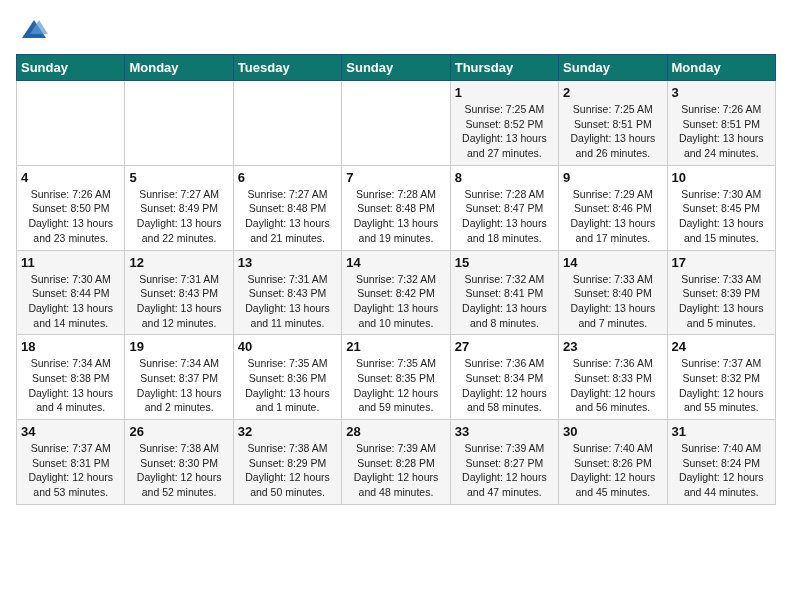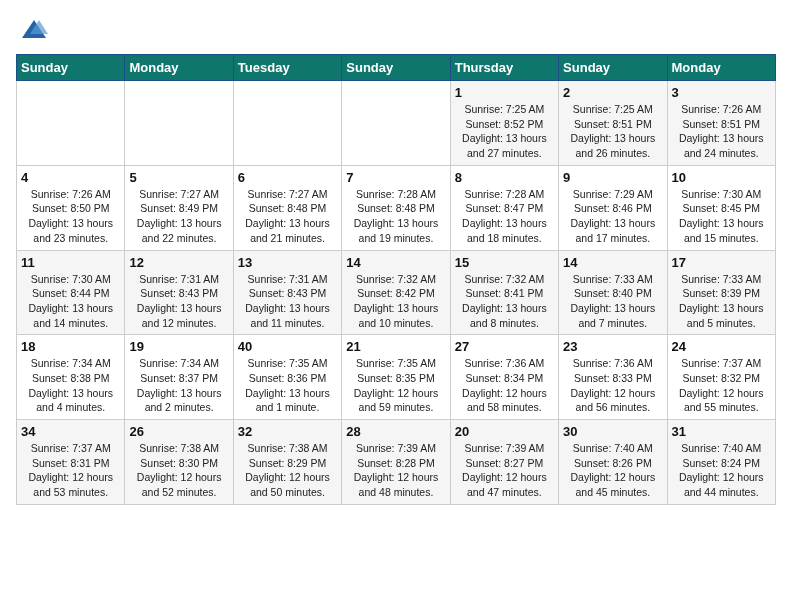--- a/index.html
+++ b/index.html
@@ -319,21 +319,21 @@
 and 50 minutes.</div>
         </td>
         <td>
           <div class="day-number">28</div>
           <div class="day-info" style="white-space: pre-line;">Sunrise: 7:39 AM
 Sunset: 8:28 PM
 Daylight: 12 hours
 and 48 minutes.</div>
         </td>
         <td>
-          <div class="day-number">20</div>
+          <div class="day-number">33</div>
           <div class="day-info" style="white-space: pre-line;">Sunrise: 7:39 AM
 Sunset: 8:27 PM
 Daylight: 12 hours
 and 47 minutes.</div>
         </td>
         <td>
           <div class="day-number">30</div>
           <div class="day-info" style="white-space: pre-line;">Sunrise: 7:40 AM
 Sunset: 8:26 PM
 Daylight: 12 hours

